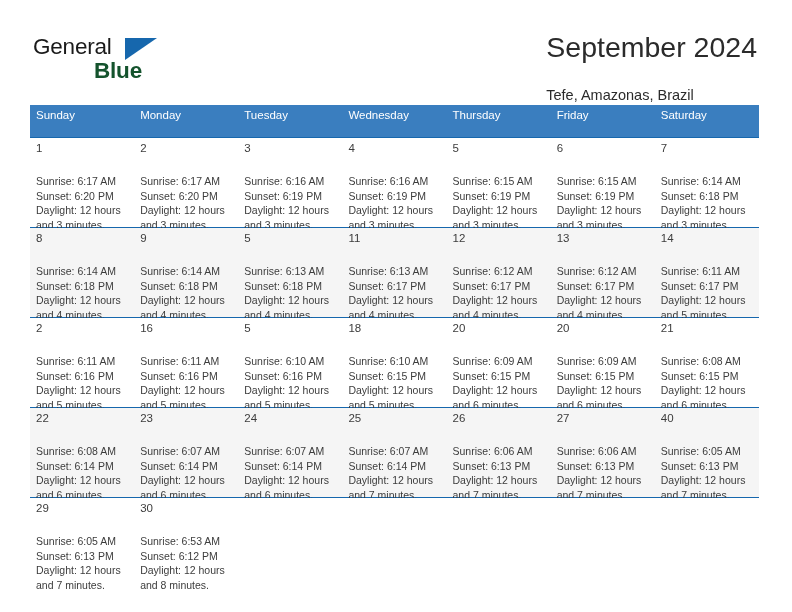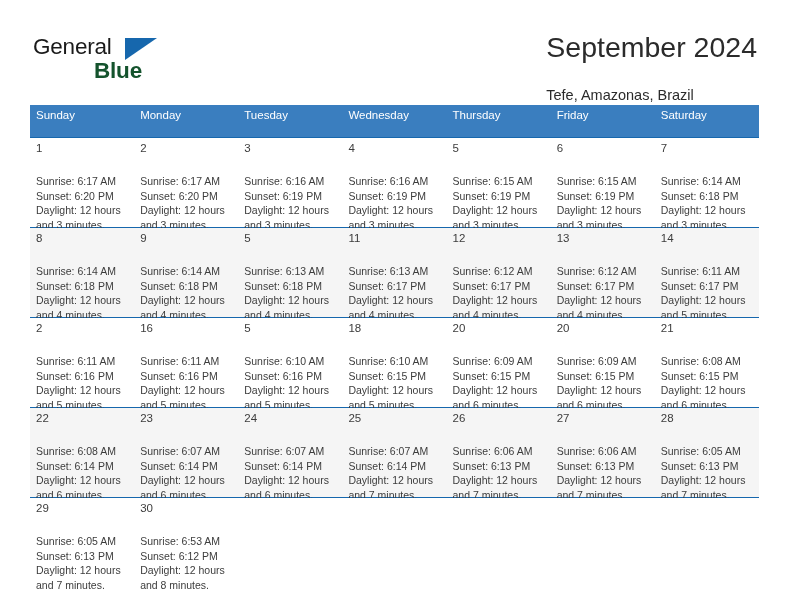--- a/index.html
+++ b/index.html
@@ -443,21 +443,21 @@
       <div class="day-cell">
         <div class="day-num">27</div>
         <div class="day-lines">
           <div class="day-line">Sunrise: 6:06 AM</div>
           <div class="day-line">Sunset: 6:13 PM</div>
           <div class="day-line">Daylight: 12 hours</div>
           <div class="day-line">and 7 minutes.</div>
         </div>
       </div>
       <div class="day-cell">
-        <div class="day-num">28</div>
+        <div class="day-num">40</div>
         <div class="day-lines">
           <div class="day-line">Sunrise: 6:05 AM</div>
           <div class="day-line">Sunset: 6:13 PM</div>
           <div class="day-line">Daylight: 12 hours</div>
           <div class="day-line">and 7 minutes.</div>
         </div>
       </div>
     </div>
 
     <div class="week-row">

